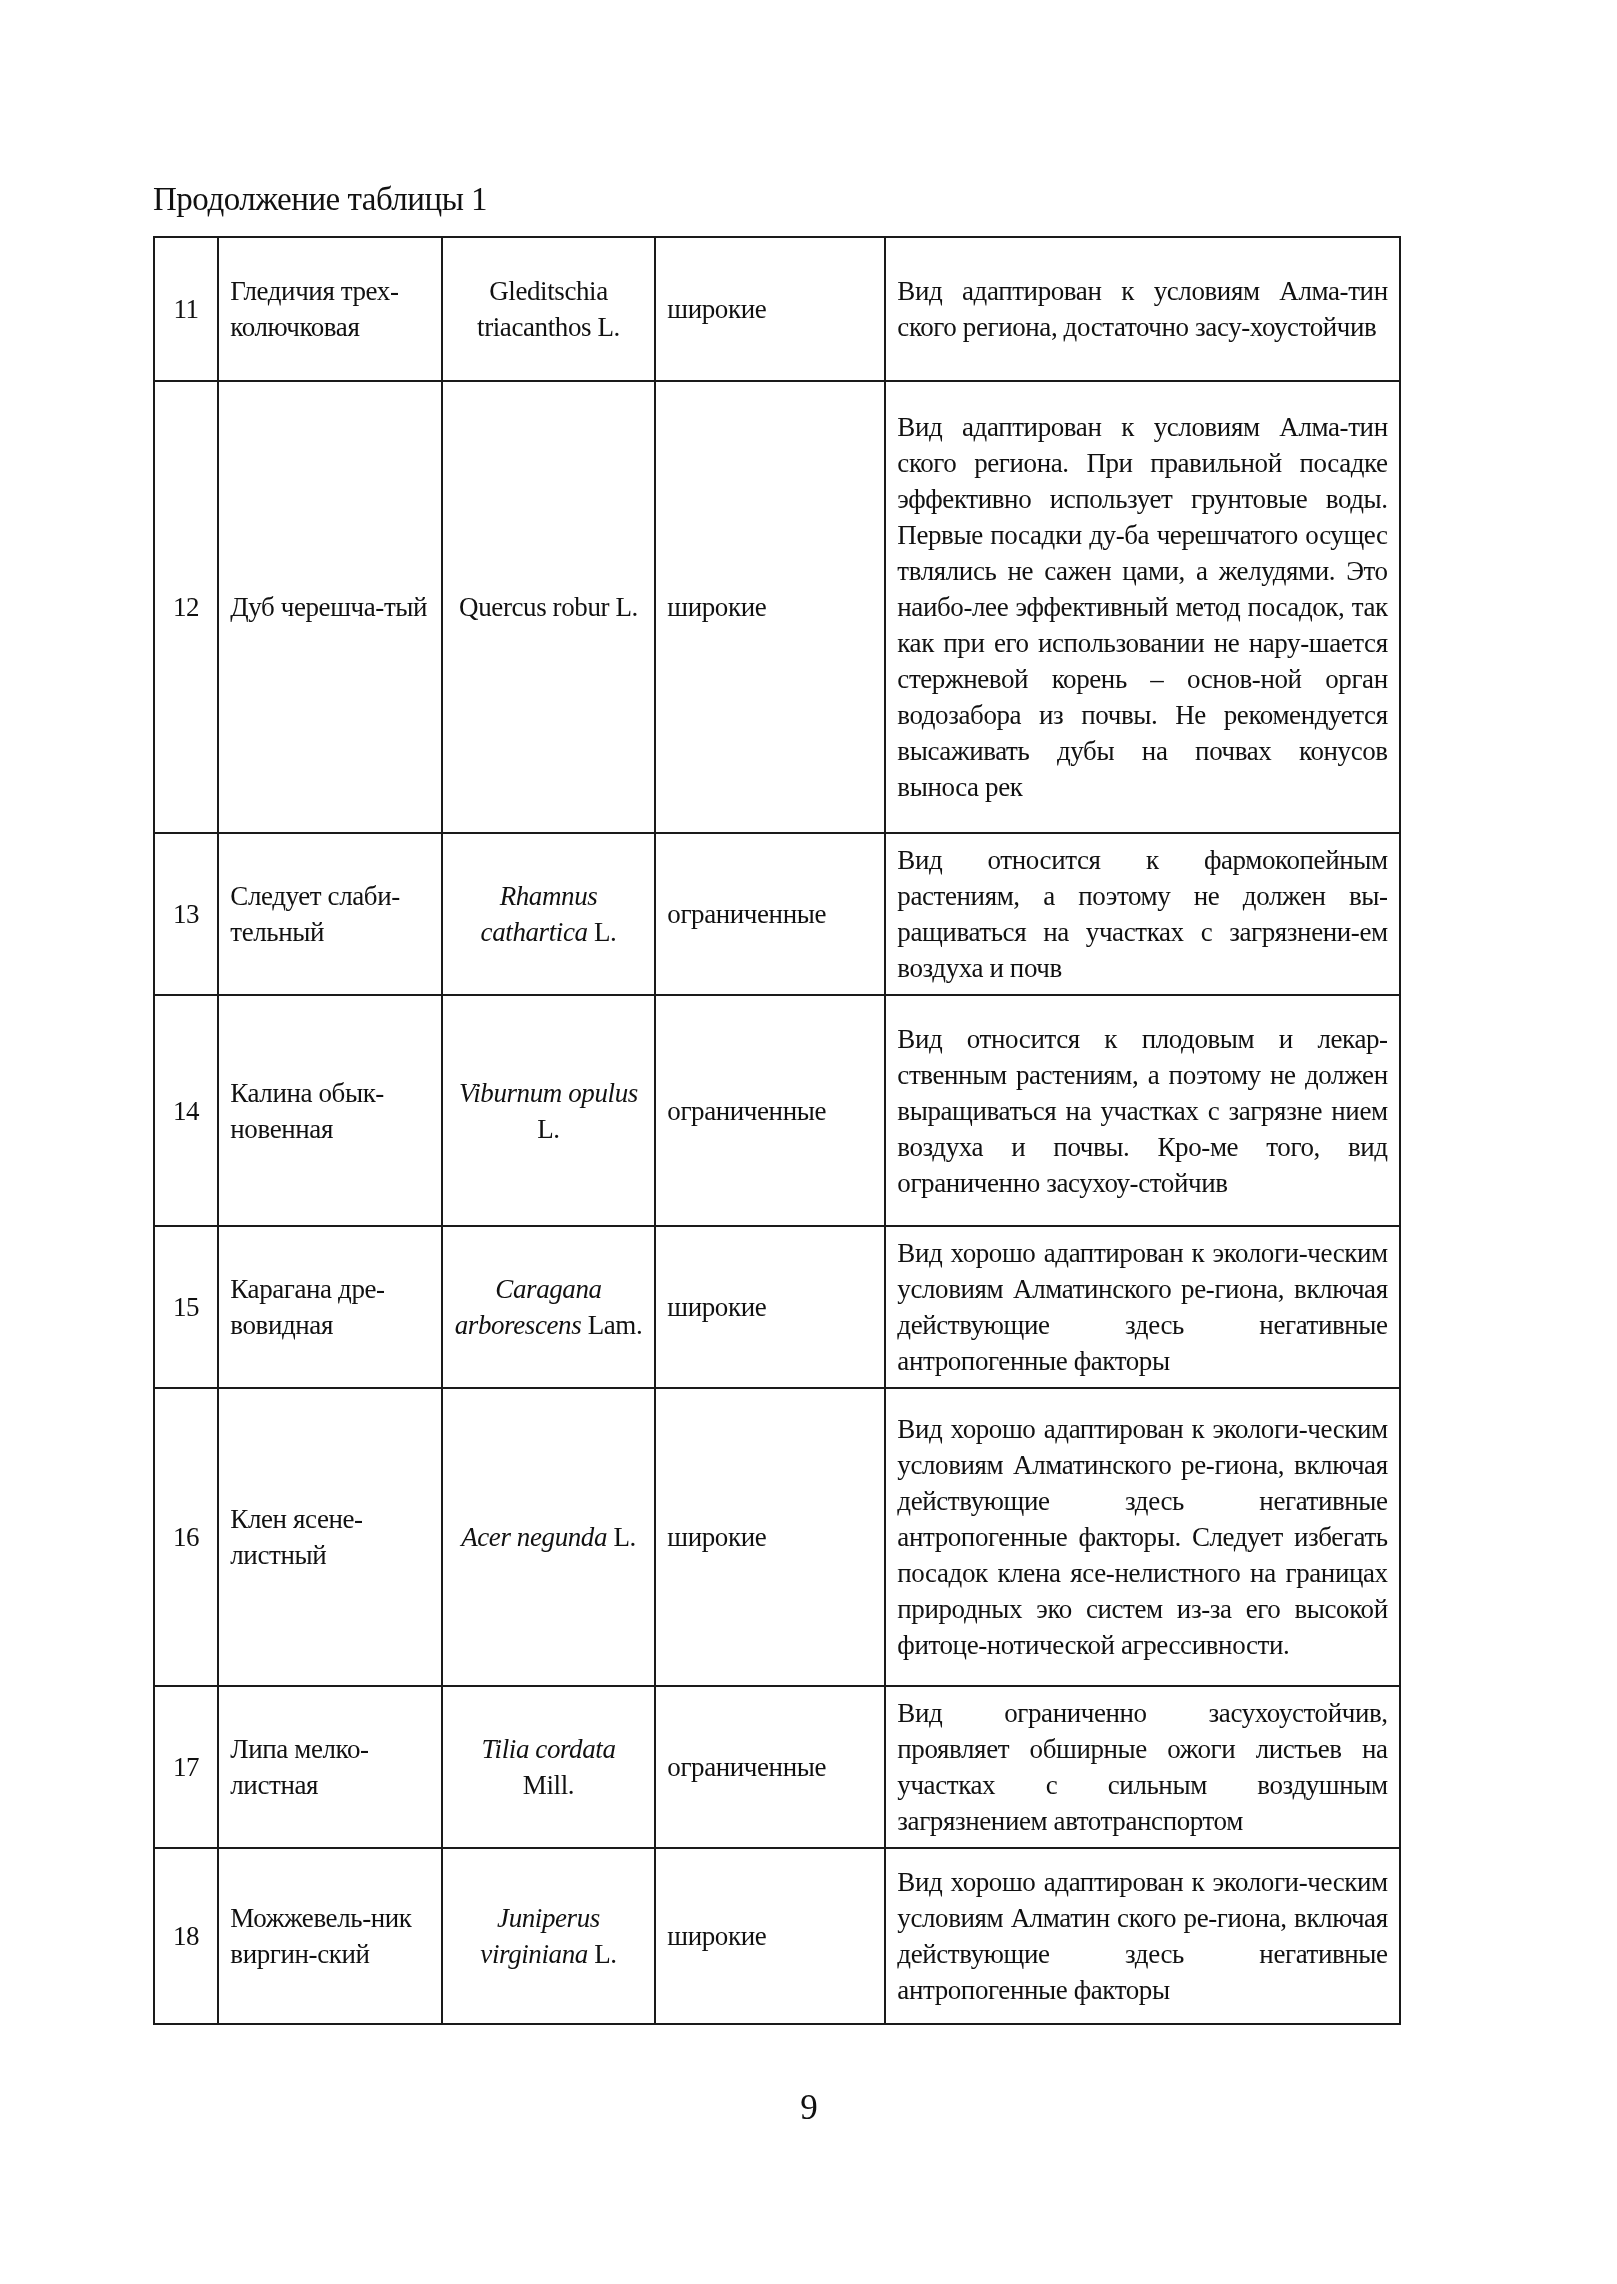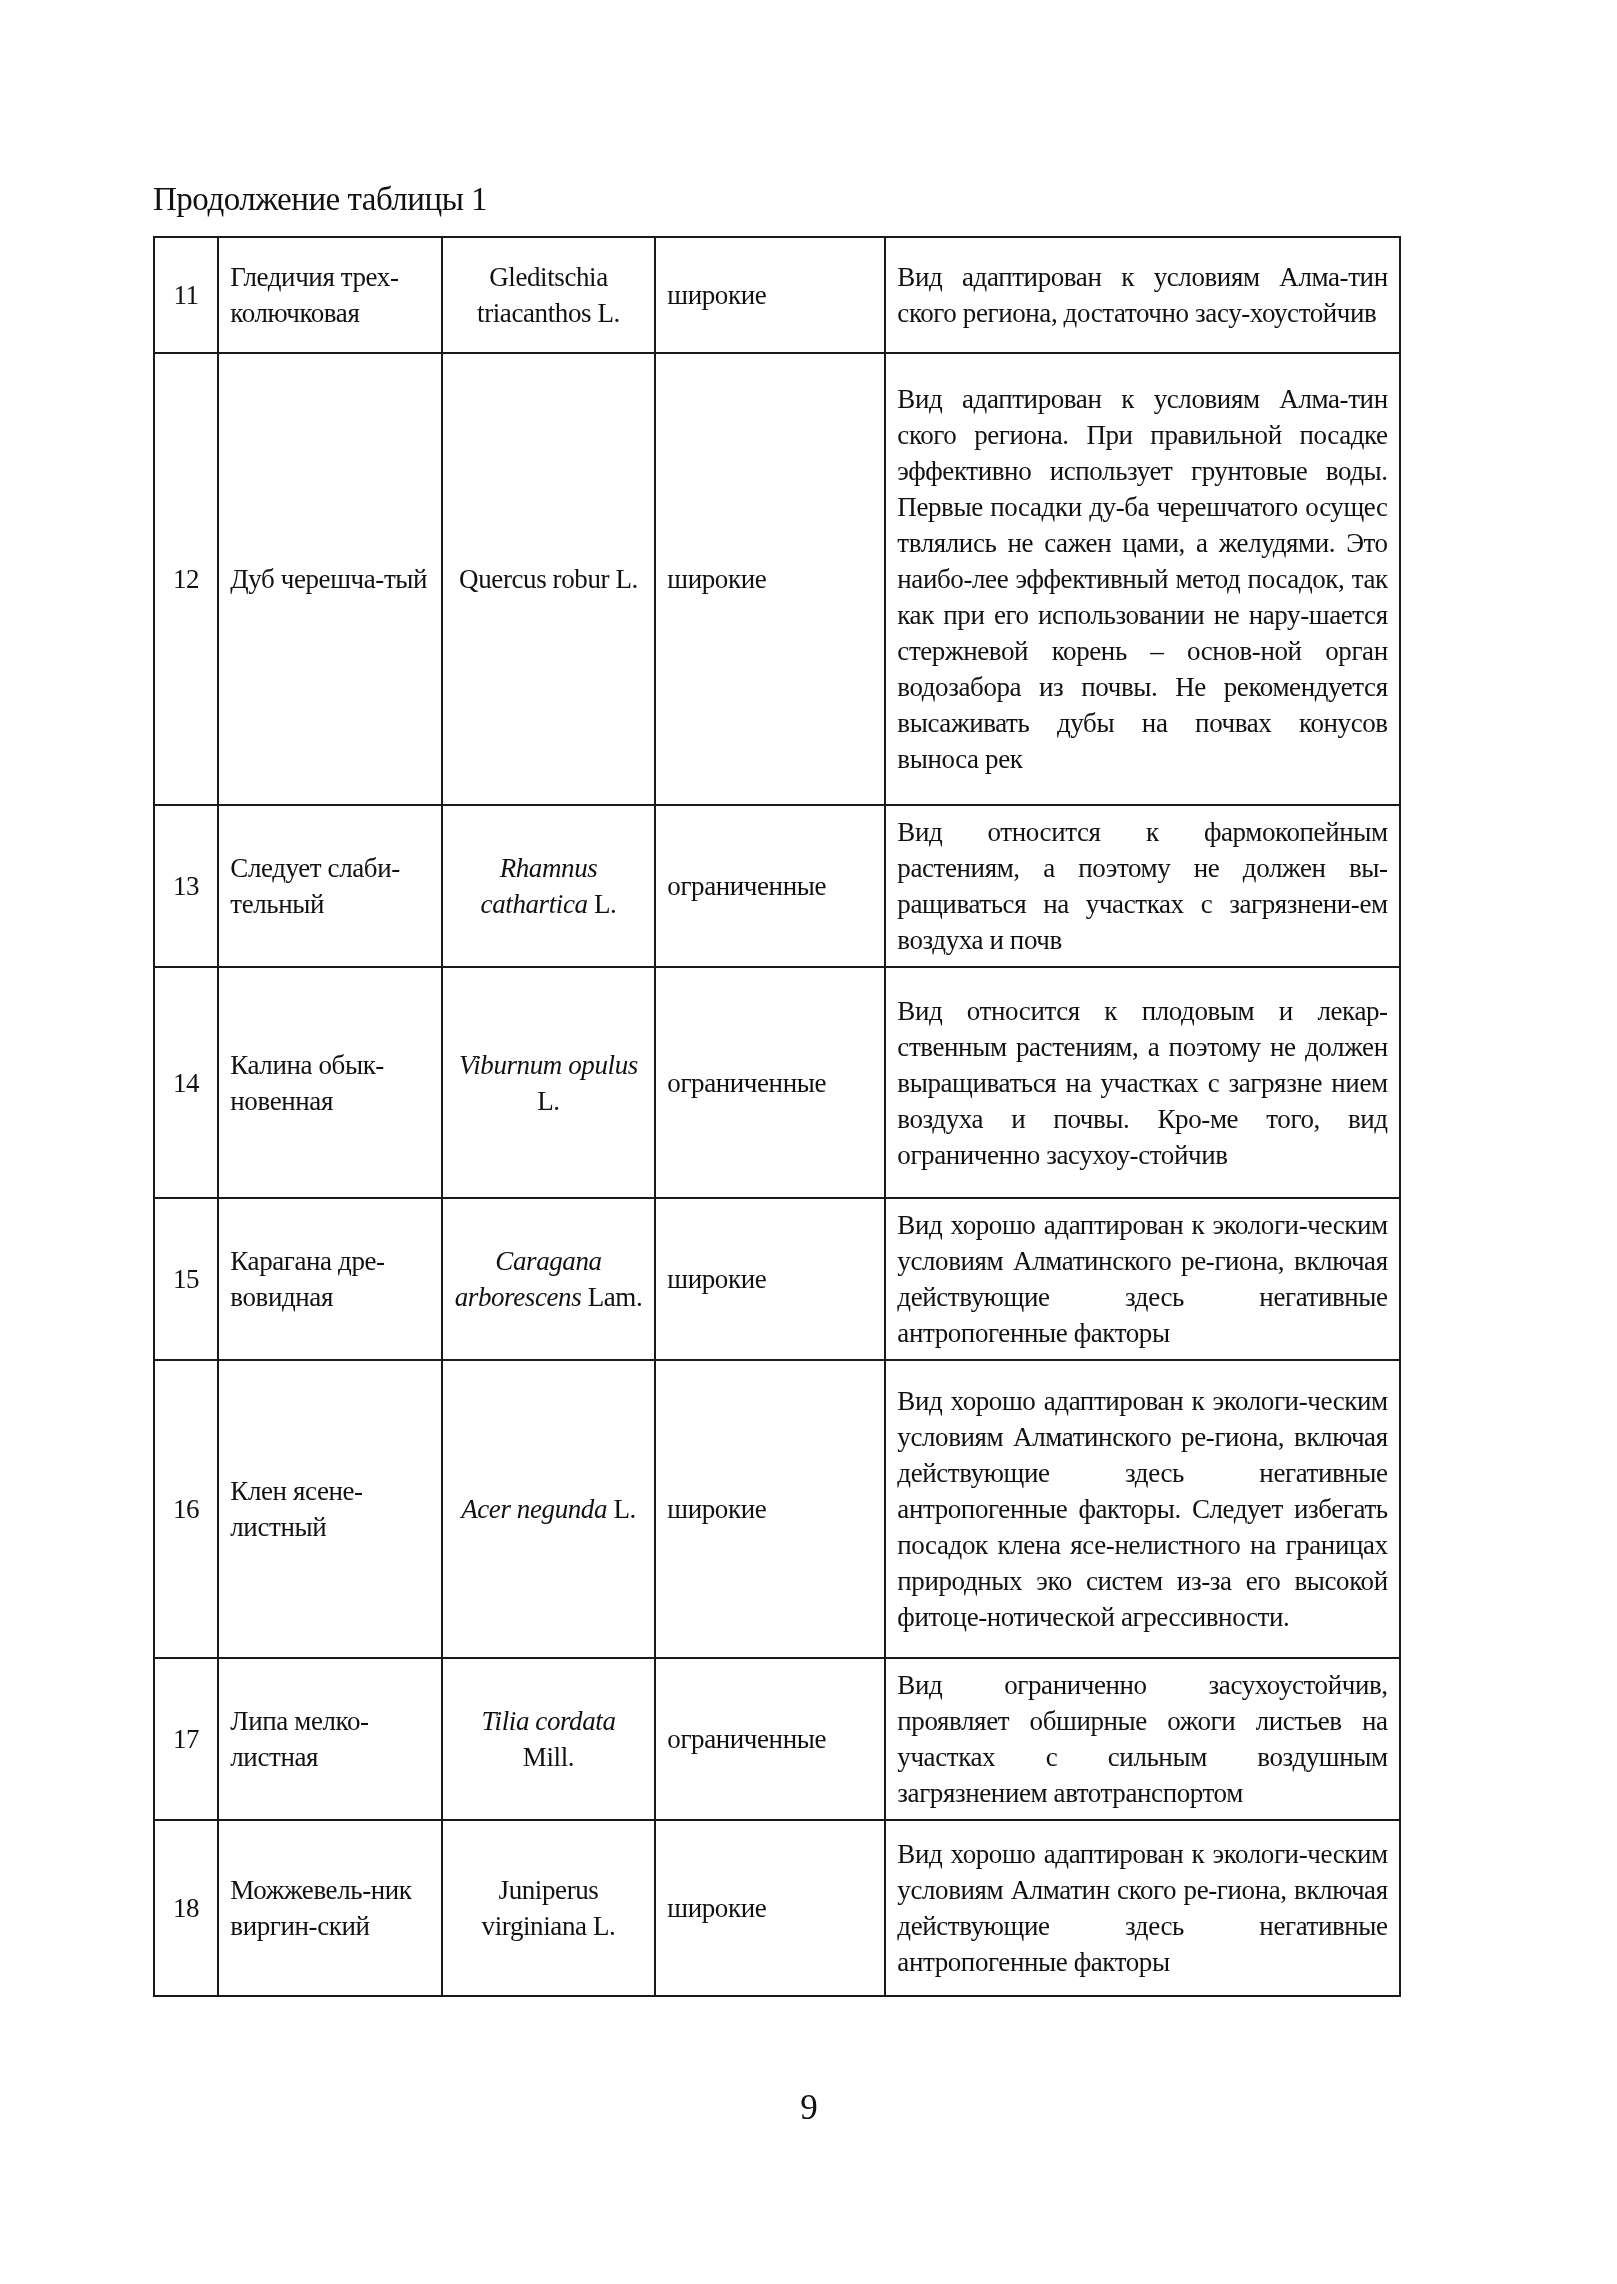--- a/index.html
+++ b/index.html
@@ -69,21 +69,21 @@
 
 <table class="main">
   <colgroup>
     <col class="c-num">
       <col class="c-ru">
       <col class="c-lat">
       <col class="c-range">
       <col class="c-note">
   </colgroup>
   <tbody>
-    <tr style="height:116px">
+    <tr style="height:144px">
       <td class="num">11</td>
       <td class="ru"><span class="ru-text">Гледичия трех-колючковая</span></td>
       <td class="lat"><span class="lat-italic" style="">Gleditschia triacanthos</span> <span class="lat-author">L.</span></td>
       <td class="range">широкие</td>
       <td class="note">Вид адаптирован к условиям Алма-тин ского региона, достаточно засу-хоустойчив</td>
     </tr>
     <tr style="height:452px">
       <td class="num">12</td>
       <td class="ru"><span class="ru-text">Дуб черешча-тый</span></td>
       <td class="lat"><span style="">Quercus robur</span> <span class="lat-author">L.</span></td>
@@ -121,21 +121,21 @@
     <tr style="height:154px">
       <td class="num">17</td>
       <td class="ru"><span class="ru-text">Липа мелко-листная</span></td>
       <td class="lat"><span style="font-style:italic">Tilia cordata</span> <span class="lat-author">Mill.</span></td>
       <td class="range">ограниченные</td>
       <td class="note">Вид ограниченно засухоустойчив, проявляет обширные ожоги листьев на участках с сильным воздушным загрязнением автотранспортом</td>
     </tr>
     <tr style="height:176px">
       <td class="num">18</td>
       <td class="ru"><span class="ru-text">Можжевель-ник виргин-ский</span></td>
-      <td class="lat"><span style="">Juniperus virginiana</span> <span class="lat-author">L.</span></td>
+      <td class="lat"><span style="font-style:italic">Juniperus virginiana</span> <span class="lat-author">L.</span></td>
       <td class="range">широкие</td>
       <td class="note">Вид хорошо адаптирован к экологи-ческим условиям Алматин ского ре-гиона, включая действующие здесь негативные антропогенные факторы</td>
     </tr>
   </tbody>
 </table>
 
 <div class="page-number">9</div>
 
 
 </body></html>

